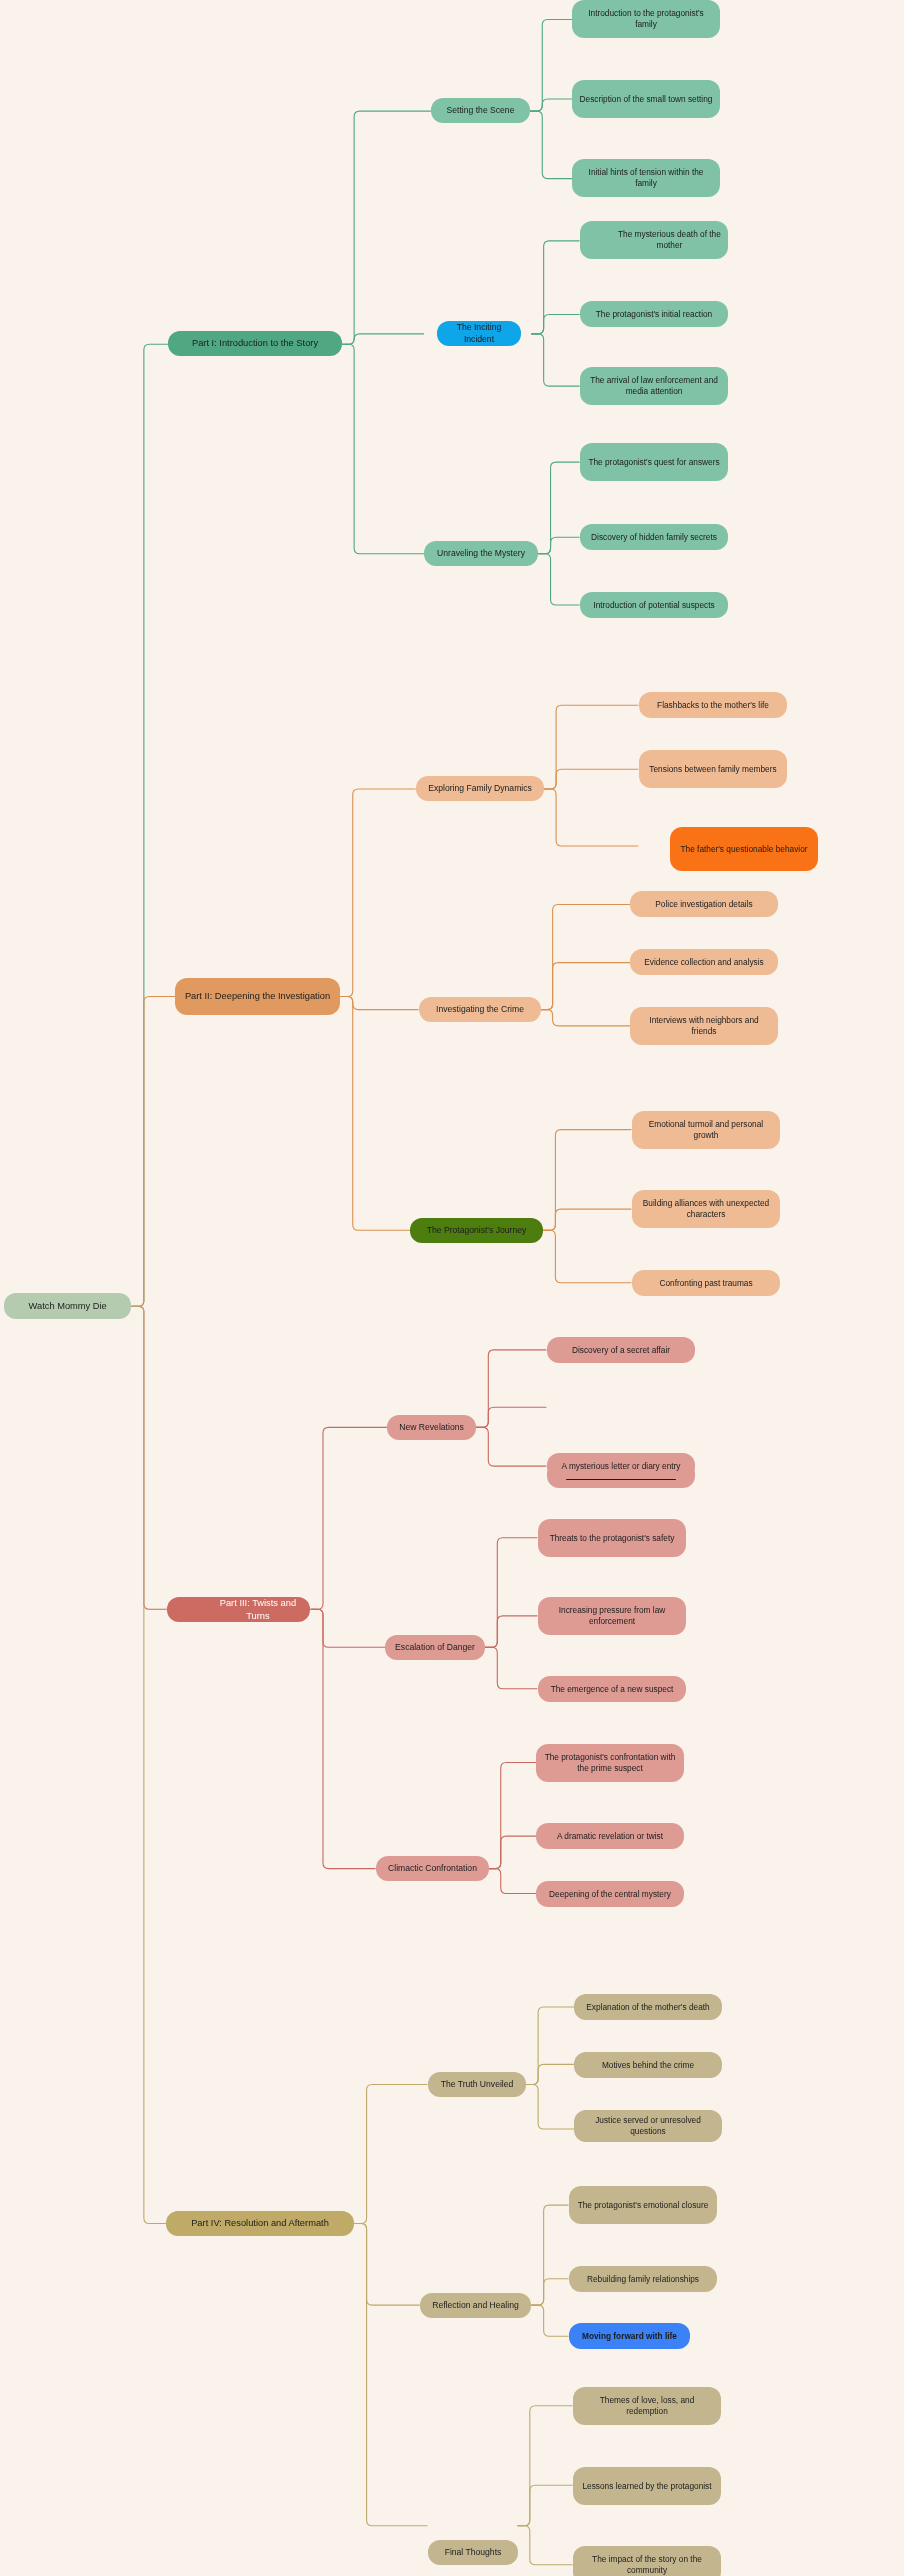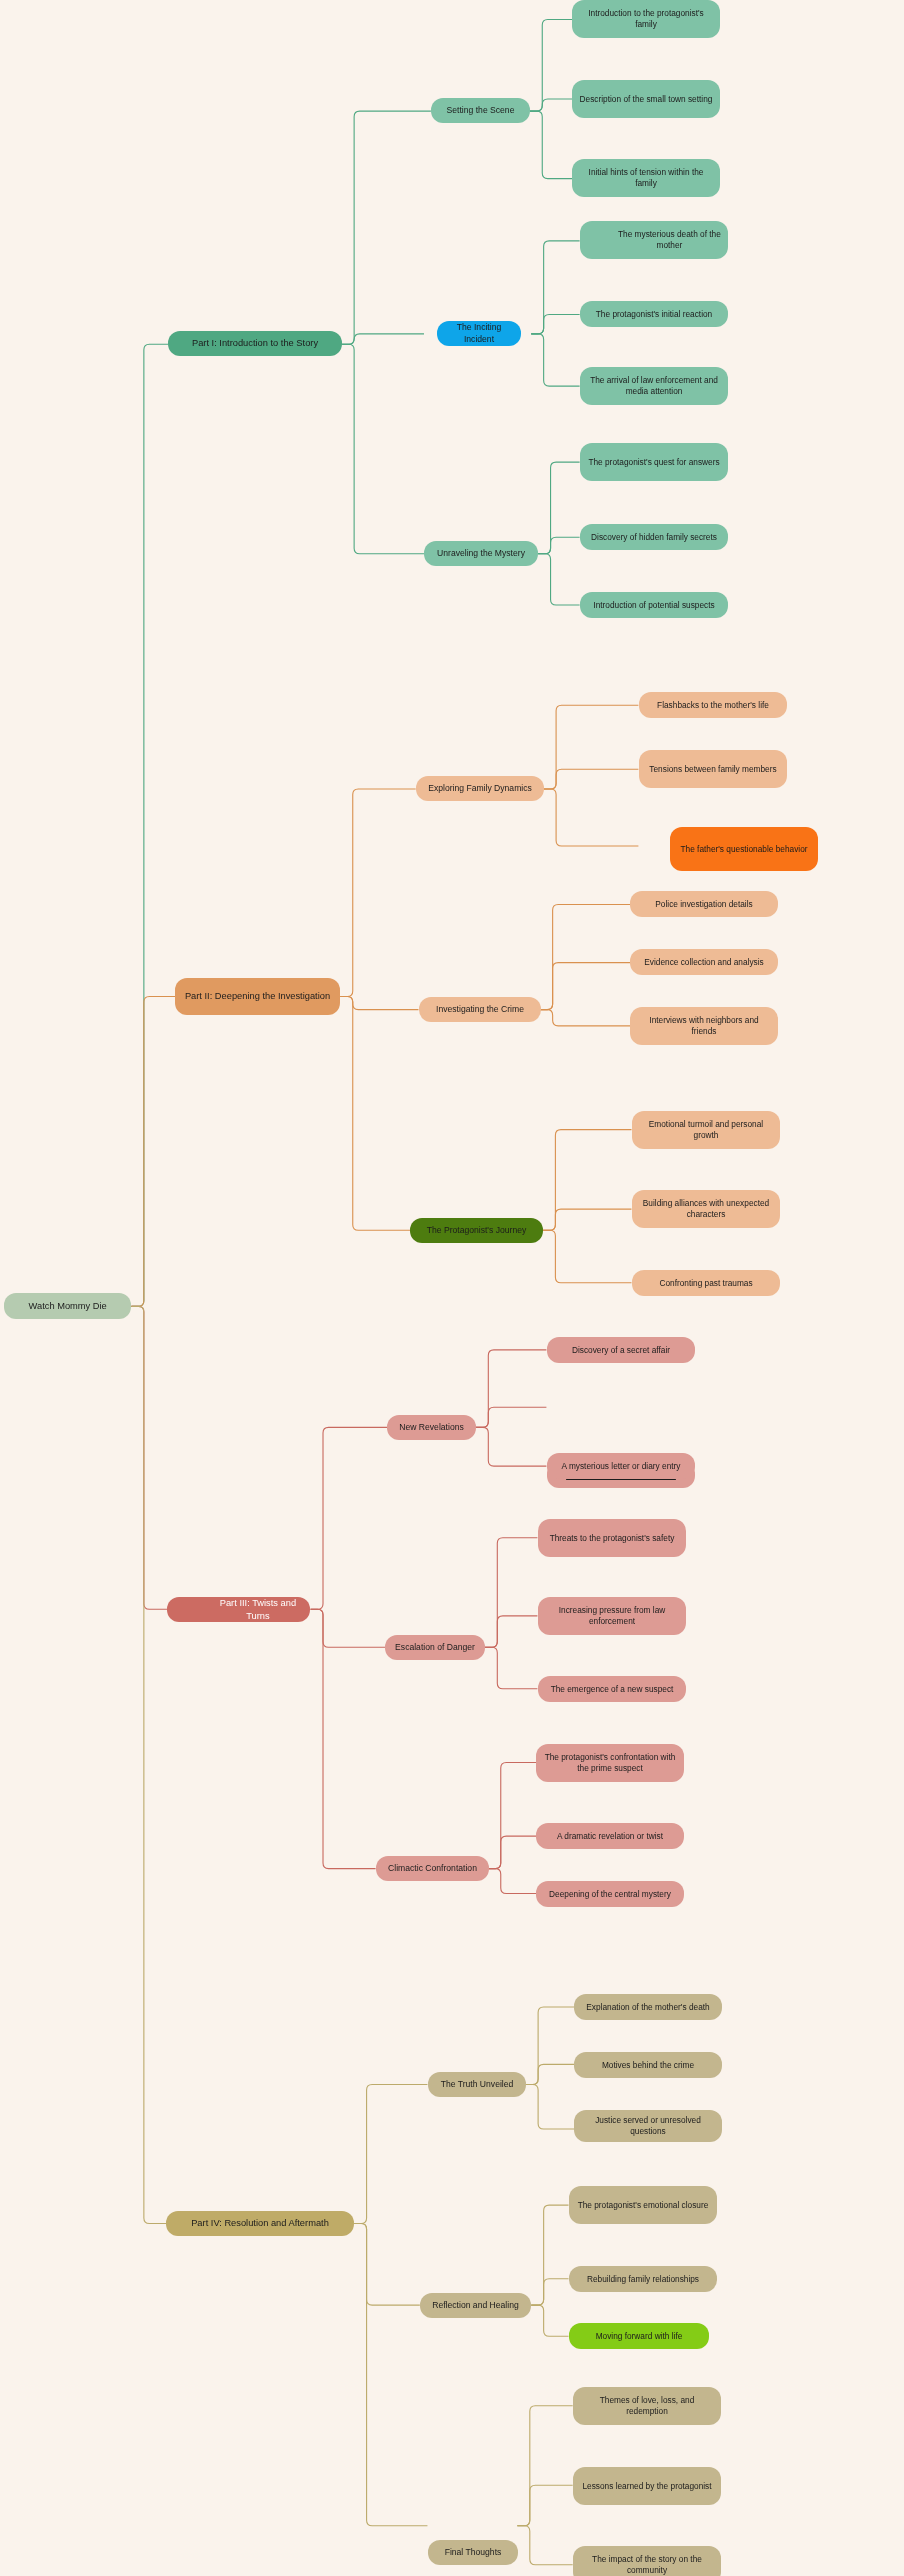--- a/index.html
+++ b/index.html
@@ -224,21 +224,21 @@
       </div>
       <div class="node branch" style="left: 420px; top: 2293px; width: 111px; height: 25px; background: rgb(195, 182, 142);">
         <span>Reflection and Healing</span>
       </div>
       <div class="node leaf" style="left: 569px; top: 2186px; width: 148px; height: 38px; background: rgb(195, 182, 142);">
         <span>The protagonist's emotional closure</span>
       </div>
       <div class="node leaf" style="left: 569px; top: 2266px; width: 148px; height: 26px; background: rgb(195, 182, 142);">
         <span>Rebuilding family relationships</span>
       </div>
-      <div class="node leaf" style="left: 569px; top: 2323px; width: 140px; height: 26px; background: #84cc16;">
+      <div class="node leaf" style="left: 569px; top: 2323px; width: 121px; height: 26px; background: #3b82f6; font-weight: bold;">
         <span>Moving forward with life</span>
       </div>
       <div class="node branch" style="left: 428px; top: 2514px; width: 90px; height: 25px; background: rgb(195, 182, 142); margin-top: 26px;">
         <span>Final Thoughts</span>
       </div>
       <div class="node leaf" style="left: 573px; top: 2387px; width: 148px; height: 38px; background: rgb(195, 182, 142);">
         <span>Themes of love, loss, and redemption</span>
       </div>
       <div class="node leaf" style="left: 573px; top: 2467px; width: 148px; height: 38px; background: rgb(195, 182, 142);">
         <span>Lessons learned by the protagonist</span>

